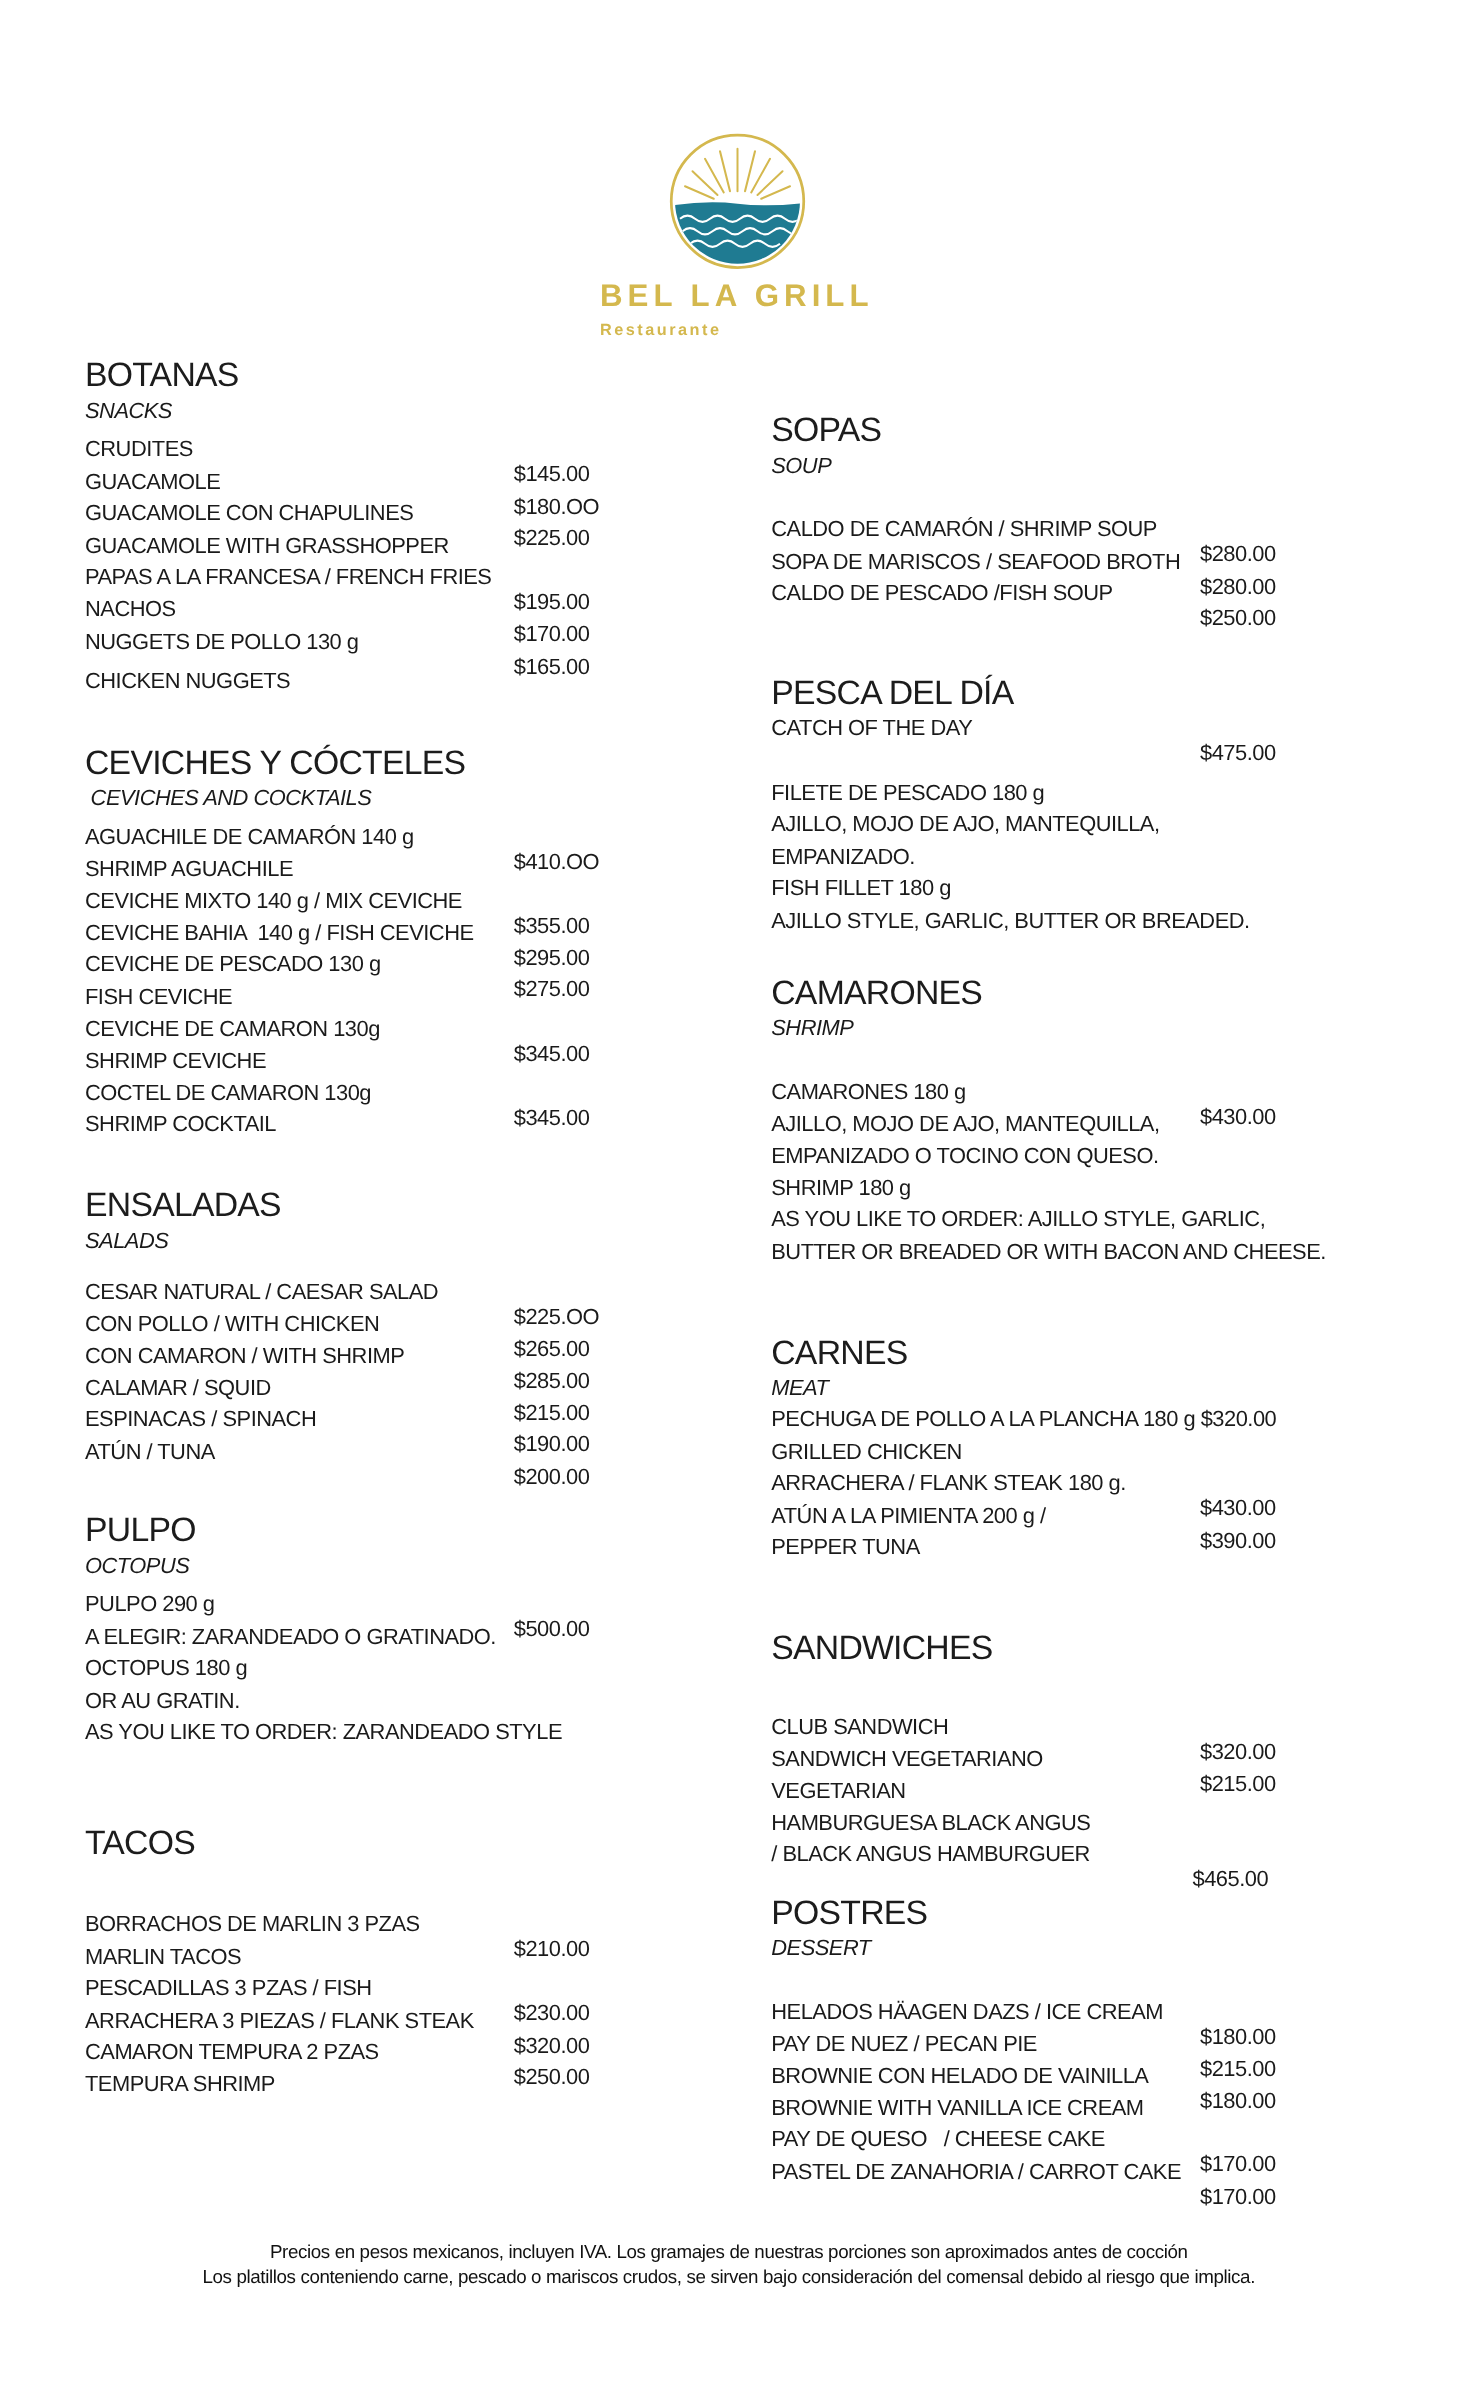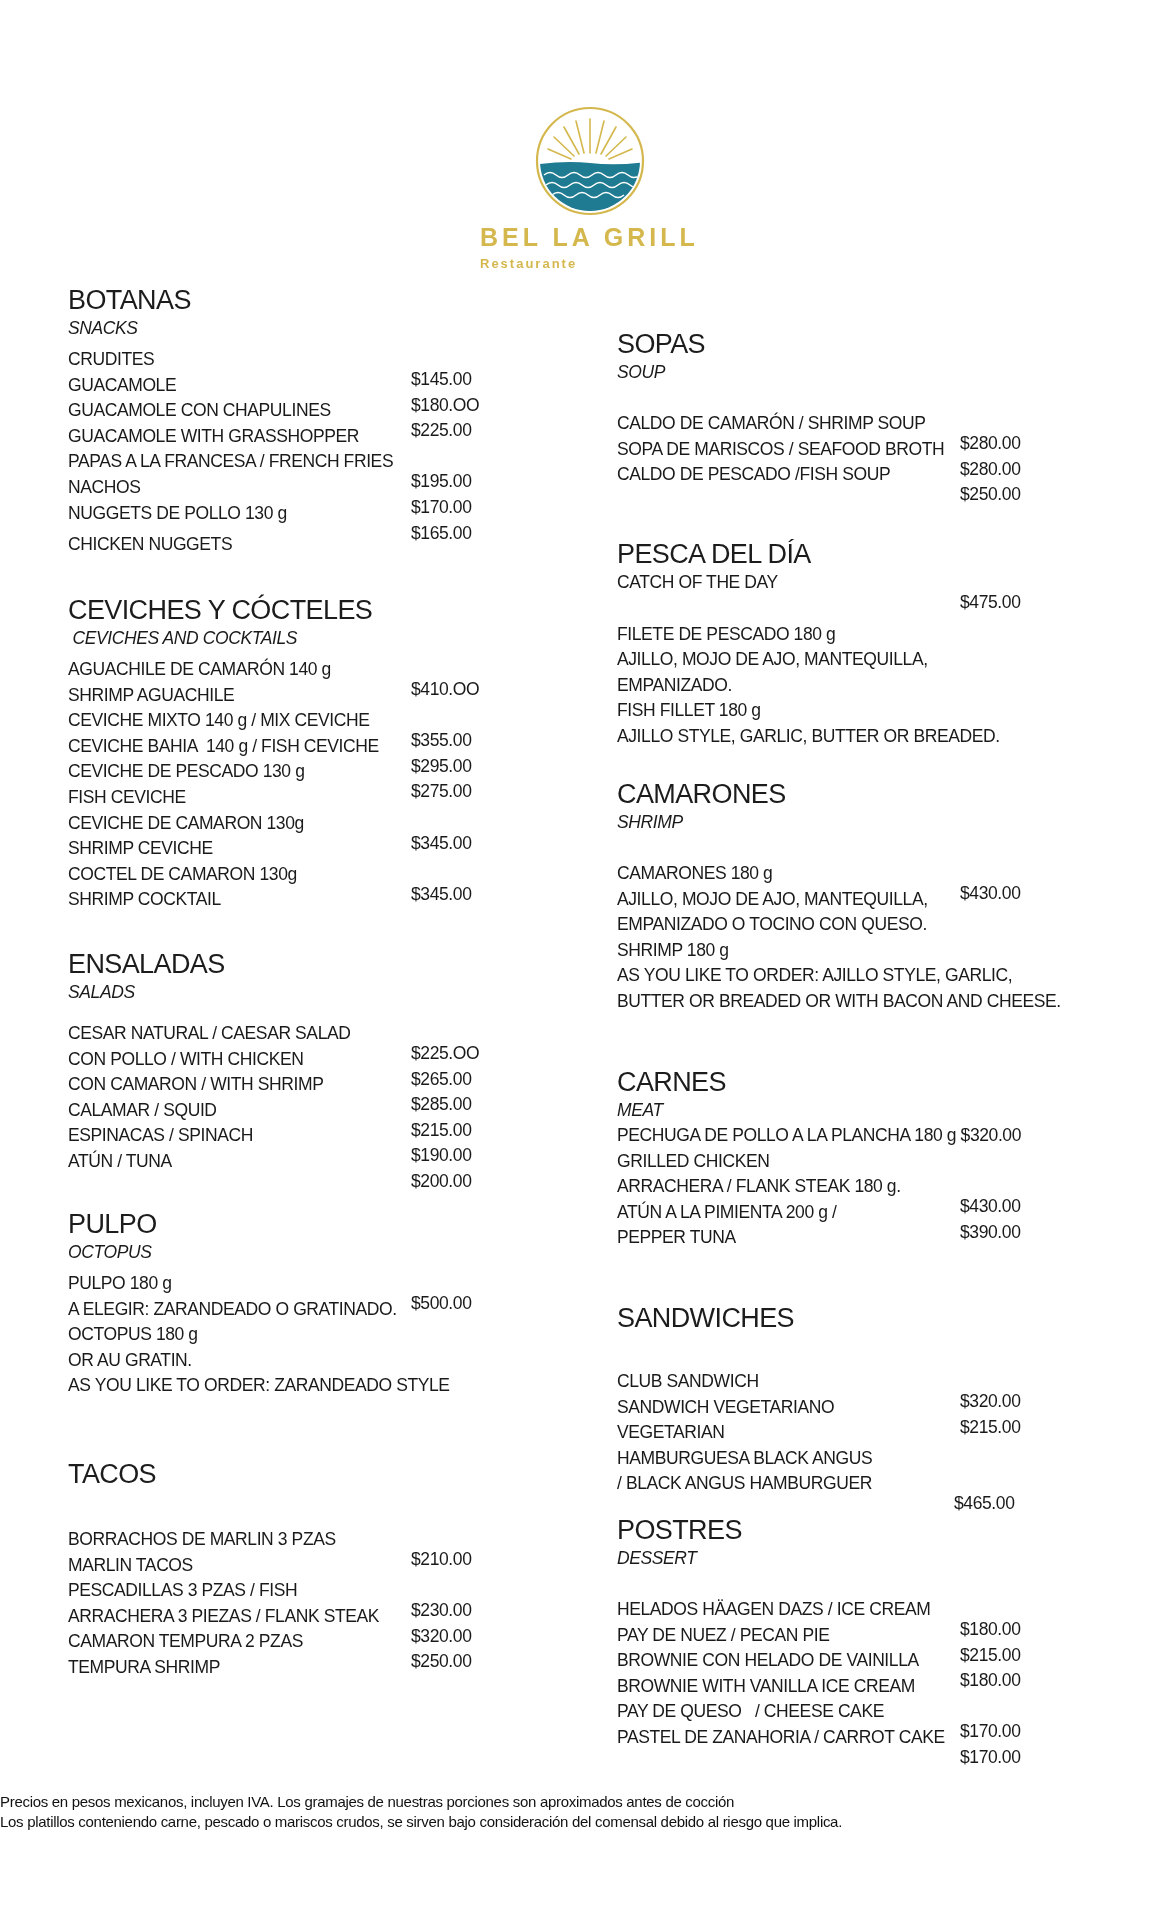--- a/index.html
+++ b/index.html
@@ -18,21 +18,21 @@
   .section { position: absolute; left: 0; width: 100%; }
   .sec-title { font-size: 27px; line-height: 32px; letter-spacing: -0.6px; color: #1c1c1c; white-space: nowrap; }
   .sec-sub { font-size: 17.5px; line-height: 25px; letter-spacing: -0.4px; white-space: nowrap; font-style: italic; }
   .line { position: relative; font-size: 17.5px; line-height: 25.6px; height: 25.6px; letter-spacing: -0.4px; white-space: nowrap; }
   .line .price { position: absolute; top: 0; margin-top: 20px; }
   .col-left .line .price { left: 343px; }
   .col-right .line .price { left: 343px; }
   .gap-s { height: 6px; }
   .gap-m { height: 16px; }
 
-  .footer { position: absolute; left: 0; width: 1166px; font-size: 15px; line-height: 20px; color: #111; letter-spacing: -0.3px; }
+  .footer { position: absolute; left: 0; width: 1166px; text-align: center; font-size: 15px; line-height: 20px; color: #111; letter-spacing: -0.3px; }
 </style>
 </head>
 <body>
 
 <div class="logo">
   <svg width="112" height="112" viewBox="0 0 112 112">
     <defs>
       <clipPath id="circ">
           <circle cx="56" cy="56" r="50"></circle>
         </clipPath>
@@ -101,21 +101,21 @@
     <div class="line"><span>CON CAMARON / WITH SHRIMP</span><span class="price">$285.00</span></div>
     <div class="line"><span>CALAMAR / SQUID</span><span class="price">$215.00</span></div>
     <div class="line"><span>ESPINACAS / SPINACH</span><span class="price">$190.00</span></div>
     <div class="line"><span>ATÚN / TUNA</span><span class="price">$200.00</span></div>
   </div>
 
   <div class="section" style="top:1208px">
     <div class="sec-title">PULPO</div>
     <div class="sec-sub">OCTOPUS</div>
     <div class="gap-s"></div>
-    <div class="line"><span>PULPO 180 g</span><span class="price">$500.00</span></div>
+    <div class="line"><span>PULPO 290 g</span><span class="price">$500.00</span></div>
     <div class="line"><span>A ELEGIR: ZARANDEADO O GRATINADO.</span></div>
     <div class="line"><span>OCTOPUS 180 g</span></div>
     <div class="line"><span>OR AU GRATIN.</span></div>
     <div class="line"><span>AS YOU LIKE TO ORDER: ZARANDEADO STYLE</span></div>
   </div>
 
   <div class="section" style="top:1458px">
     <div class="sec-title">TACOS</div>
     <div style="height:37px"></div>
     <div class="line"><span>BORRACHOS DE MARLIN 3 PZAS</span><span class="price">$210.00</span></div>

